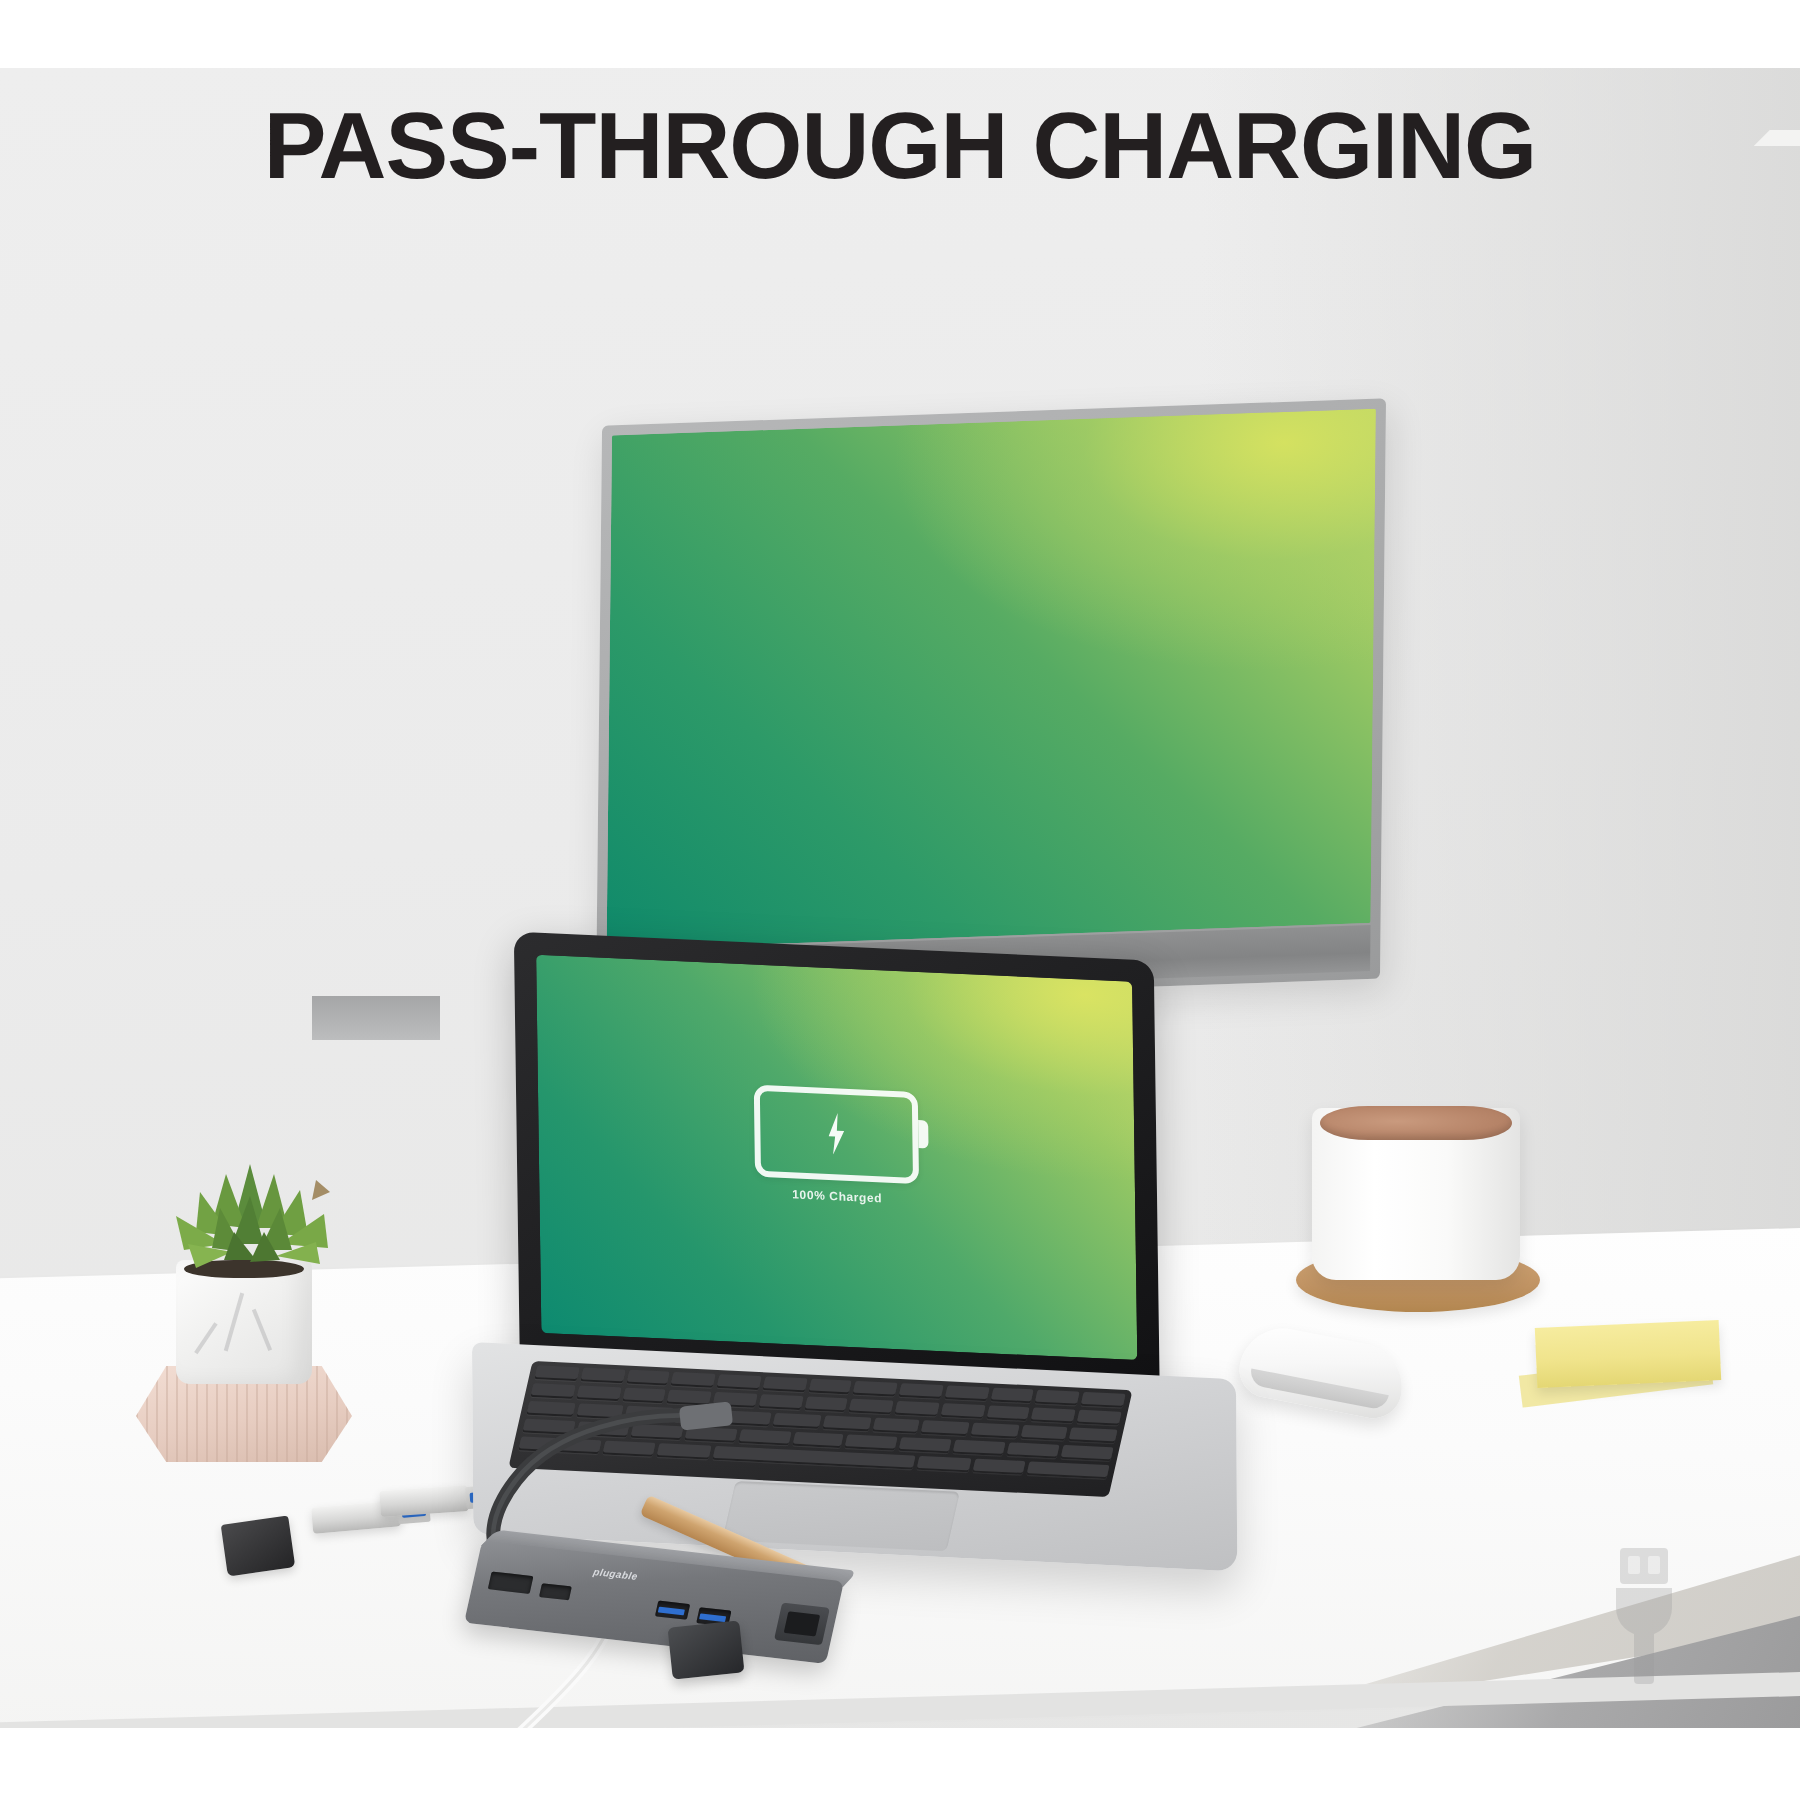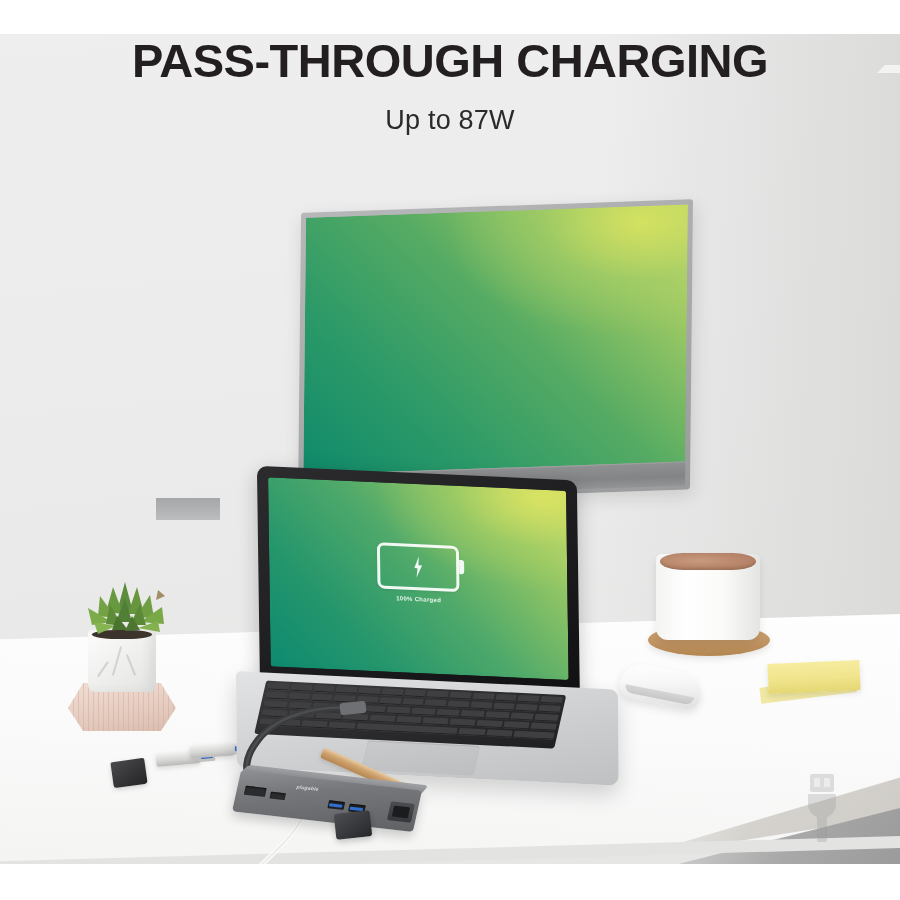--- a/index.html
+++ b/index.html
@@ -30,21 +30,21 @@
     position: absolute; left: 0; top: 34px; width: 900px; height: 830px;
     background: linear-gradient(175deg, #eeeeee 0%, #ebebeb 45%, #e6e6e5 100%);
   }
   .wall-right-shade {
     position: absolute; right: 0; top: 34px; width: 300px; height: 700px;
     background: linear-gradient(to right, rgba(225,225,224,0) 0%, rgba(216,216,215,0.85) 100%);
   }
 
   
   .headline-block {
-    position: absolute; left: 0; top: 36px; width: 900px;
+    position: absolute; left: 0; top: 48px; width: 900px;
     text-align: center; z-index: 50;
   }
   .headline {
     font-size: 47px;
     font-weight: bold;
     letter-spacing: -0.5px;
     color: #231f20;
     line-height: 1.05;
     margin: 0;
     padding: 0 10px;
@@ -641,18 +641,17 @@
   <svg class="watermark" viewBox="0 0 40 72">
     <rect x="8" y="2" width="24" height="18" rx="2" fill="#9a9a9b"></rect>
     <rect x="12" y="6" width="6" height="9" rx="1" fill="#cfcfd0"></rect>
     <rect x="22" y="6" width="6" height="9" rx="1" fill="#cfcfd0"></rect>
     <path d="M6 22 h28 v10 a14 14 0 0 1 -28 0 z" fill="#9a9a9b"></path>
     <rect x="15" y="40" width="10" height="30" rx="2" fill="#9a9a9b"></rect>
   </svg>
 
   <div class="headline-block">
     <h1 class="headline">PASS-THROUGH CHARGING</h1>
-    <p class="subheadline">Up to 87W</p>
   </div>
 
   <div class="top-margin"></div>
   <div class="bottom-margin"></div>
 </div>
 
 </body></html>

